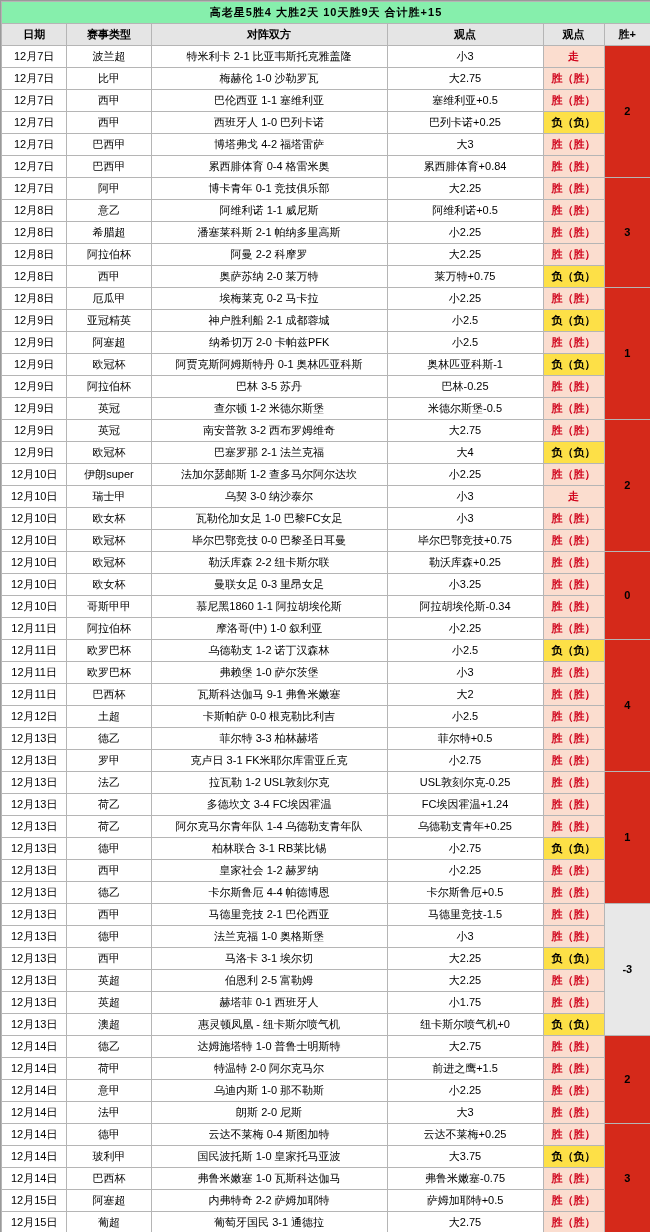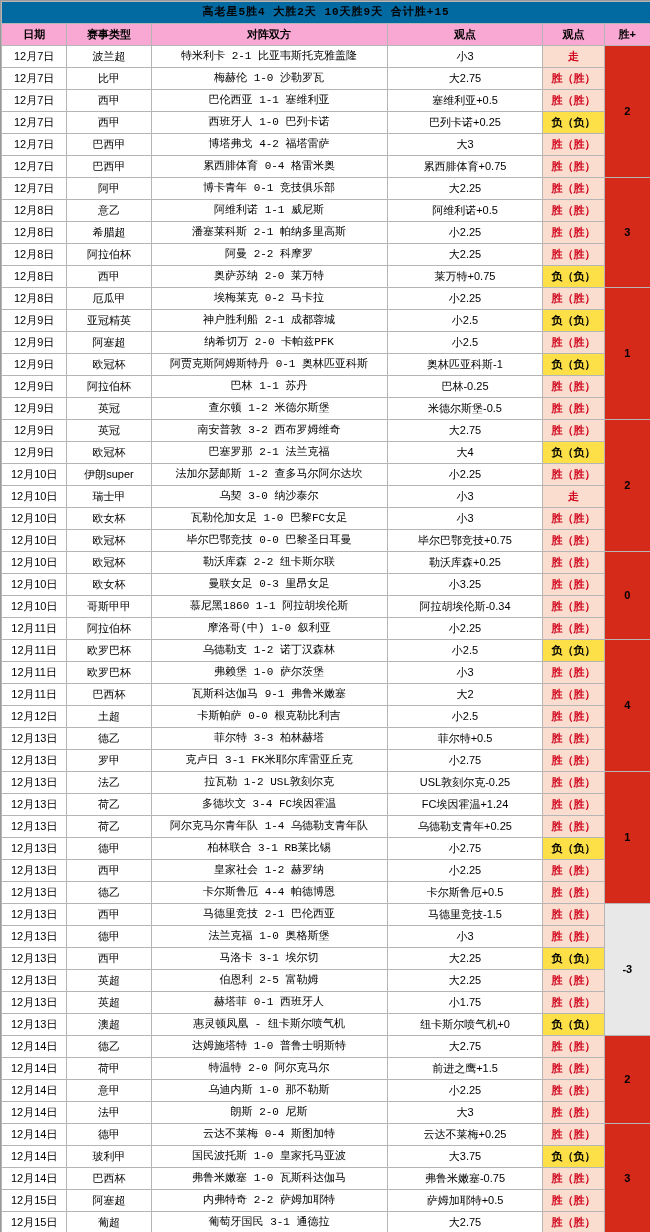--- a/index.html
+++ b/index.html
@@ -24,45 +24,44 @@
     font-size: 11px;
     color: #000;
     padding: 0;
     height: 21px;
     line-height: 21px;
     text-align: center;
     overflow: hidden;
     white-space: nowrap;
   }
   .title-row td {
-    background: #0369a1;
+    background: #86efac;
     color: #ffffff;
     font-size: 17px;
     font-weight: bold;
     height: 30px;
     line-height: 30px;
     letter-spacing: 1px;
     border: 1px solid #e33a1c;
-    font-family: Liberation Mono, monospace;
   }
   .head-row td {
-    background: #f9a8d4;
+    background: #e5e5e5;
     font-weight: bold;
     font-size: 13px;
     height: 26px;
     line-height: 26px;
   }
   .c-date { width: 62px; }
   .c-league { width: 80px; }
   .c-match { width: 224px; }
   .c-view { width: 148px; }
   .c-res { width: 58px; }
   .c-win { width: 44px; }
 
-  td.match { font-size: 11.5px; font-family: Liberation Mono, monospace; }
+  td.match { font-size: 11.5px; }
   td.view { font-size: 11px; margin-left: 16px; }
 
   td.res {
     font-weight: bold;
     font-size: 11.5px;
   }
   td.res.win { color: #d0021b; background: #fbddcf; }
   td.res.lose { color: #000000; background: #fde047; }
   td.res.draw { color: #d0021b; background: #fbddcf; }
 
@@ -136,21 +135,21 @@
           <td class="date">12月7日</td>
           <td class="league">巴西甲</td>
           <td class="match">博塔弗戈 4-2 福塔雷萨</td>
           <td class="view">大3</td>
           <td class="res win">胜（胜）</td>
         </tr>
         <tr>
           <td class="date">12月7日</td>
           <td class="league">巴西甲</td>
           <td class="match">累西腓体育 0-4 格雷米奥</td>
-          <td class="view">累西腓体育+0.75</td>
+          <td class="view">累西腓体育+0.84</td>
           <td class="res win">胜（胜）</td>
         </tr>
         <tr>
           <td class="date">12月7日</td>
           <td class="league">阿甲</td>
           <td class="match">博卡青年 0-1 竞技俱乐部</td>
           <td class="view">大2.25</td>
           <td class="res win">胜（胜）</td>
           <td class="win-cell" rowspan="5">3</td>
         </tr>
@@ -207,21 +206,21 @@
         <tr>
           <td class="date">12月9日</td>
           <td class="league">欧冠杯</td>
           <td class="match">阿贾克斯阿姆斯特丹 0-1 奥林匹亚科斯</td>
           <td class="view">奥林匹亚科斯-1</td>
           <td class="res lose">负（负）</td>
         </tr>
         <tr>
           <td class="date">12月9日</td>
           <td class="league">阿拉伯杯</td>
-          <td class="match">巴林 1-1 苏丹</td>
+          <td class="match">巴林 3-5 苏丹</td>
           <td class="view">巴林-0.25</td>
           <td class="res win">胜（胜）</td>
         </tr>
         <tr>
           <td class="date">12月9日</td>
           <td class="league">英冠</td>
           <td class="match">查尔顿 1-2 米德尔斯堡</td>
           <td class="view">米德尔斯堡-0.5</td>
           <td class="res win">胜（胜）</td>
         </tr>

